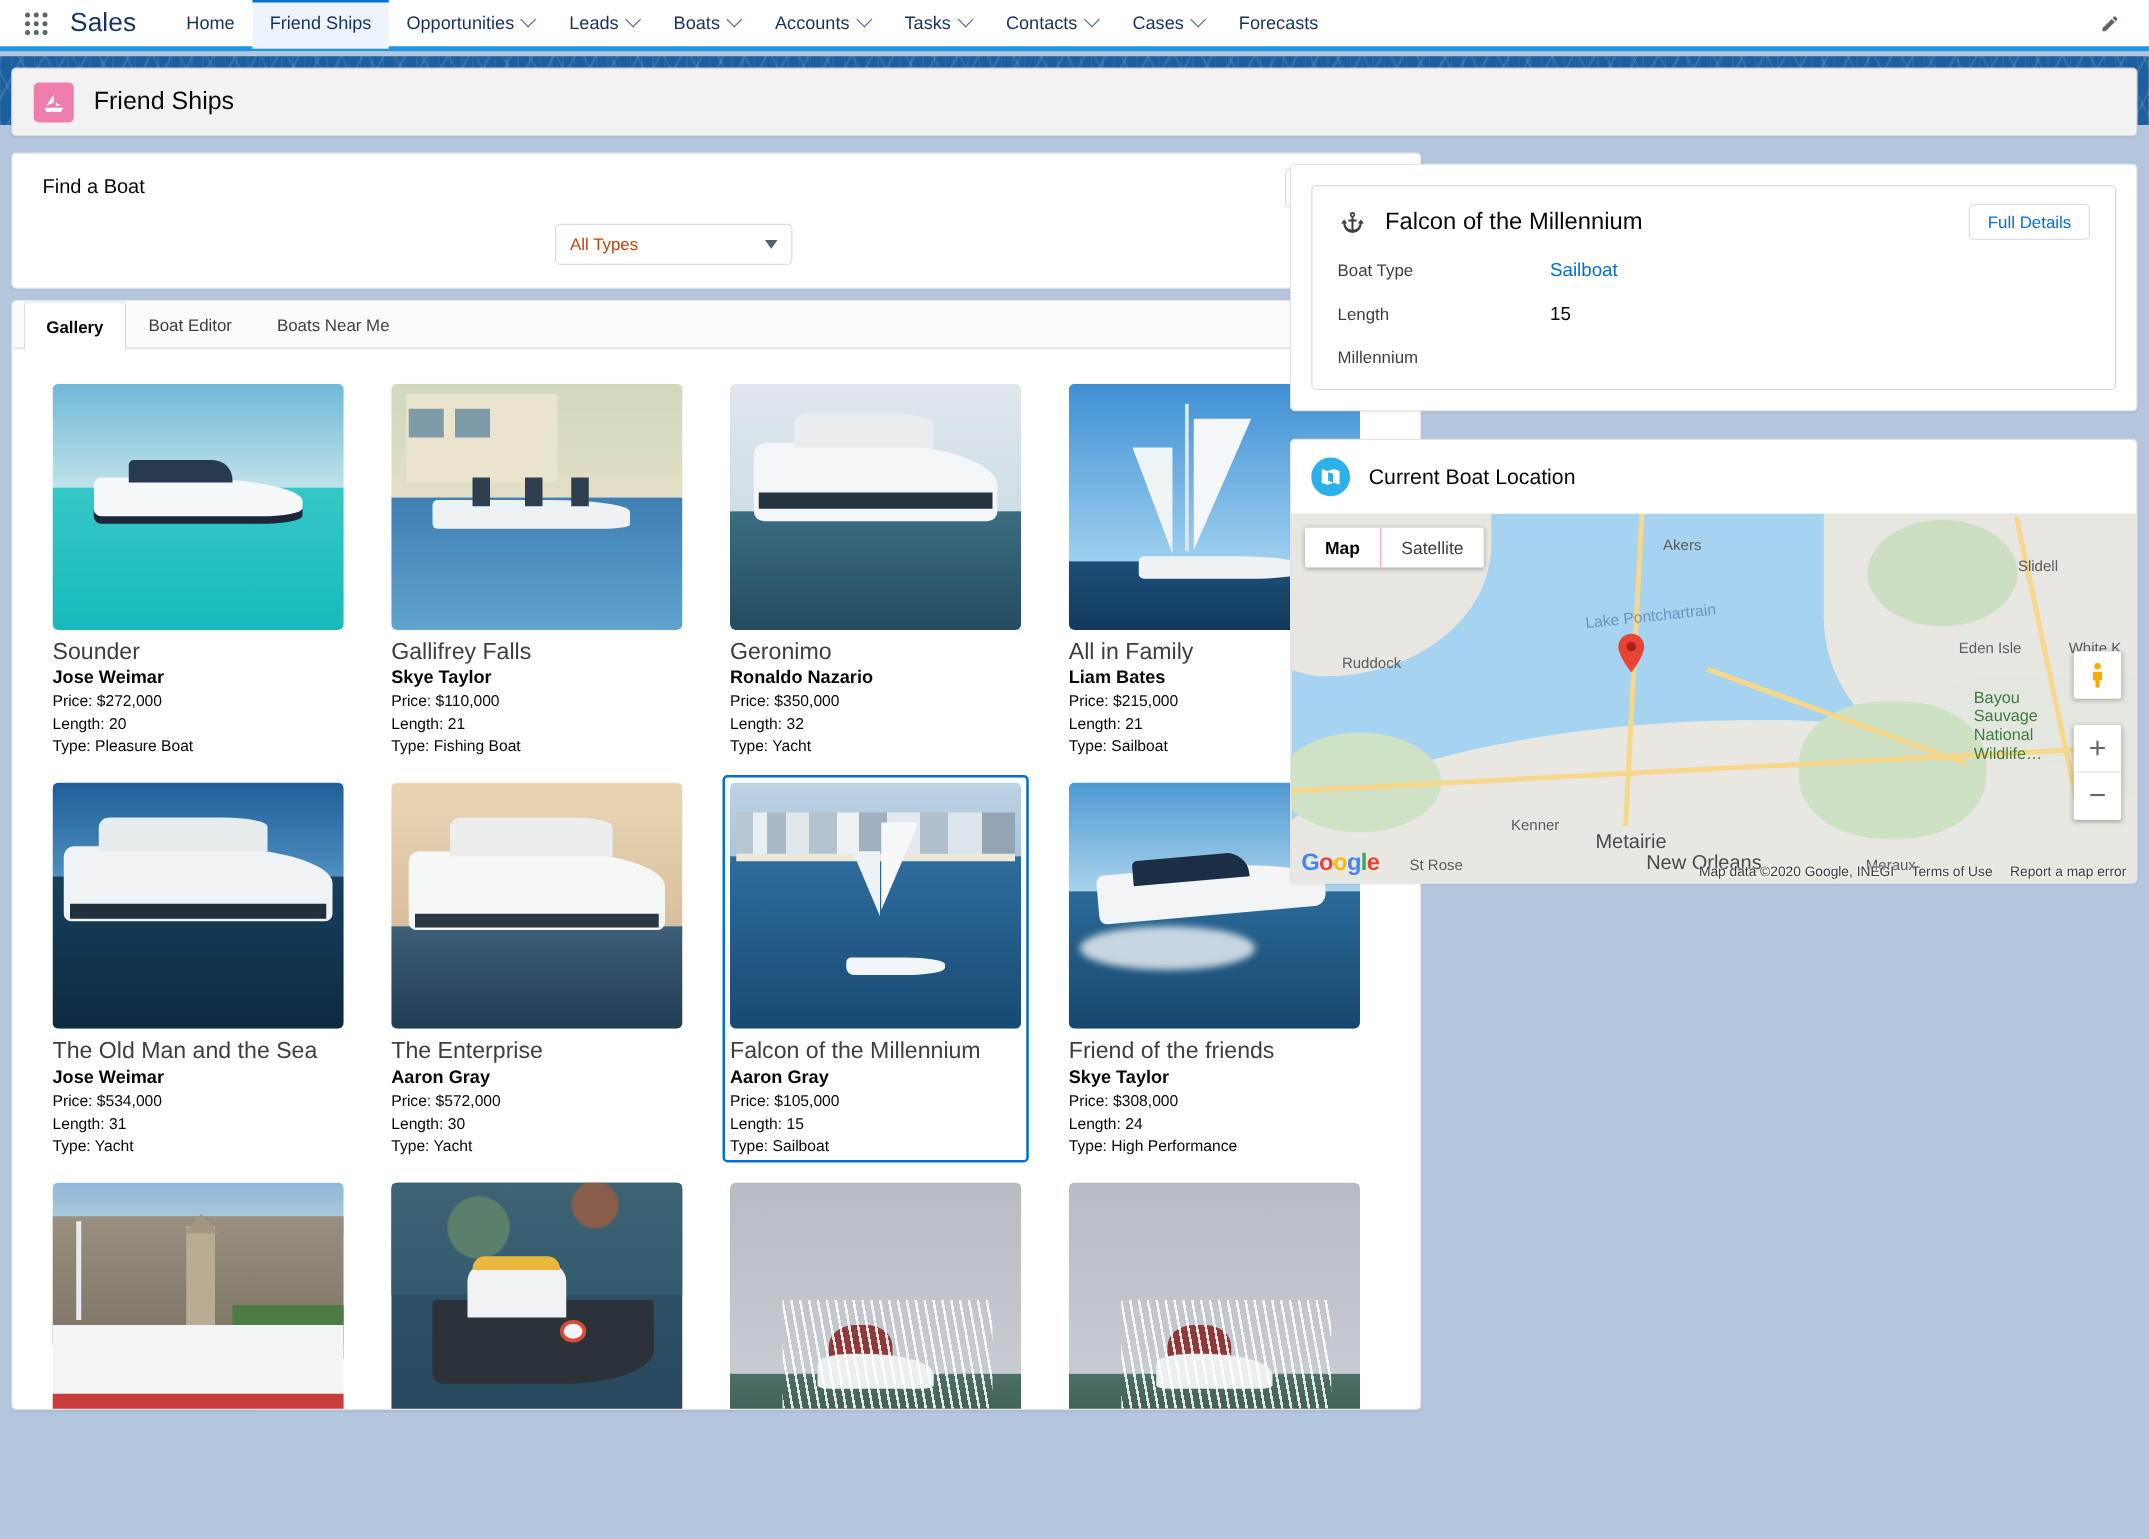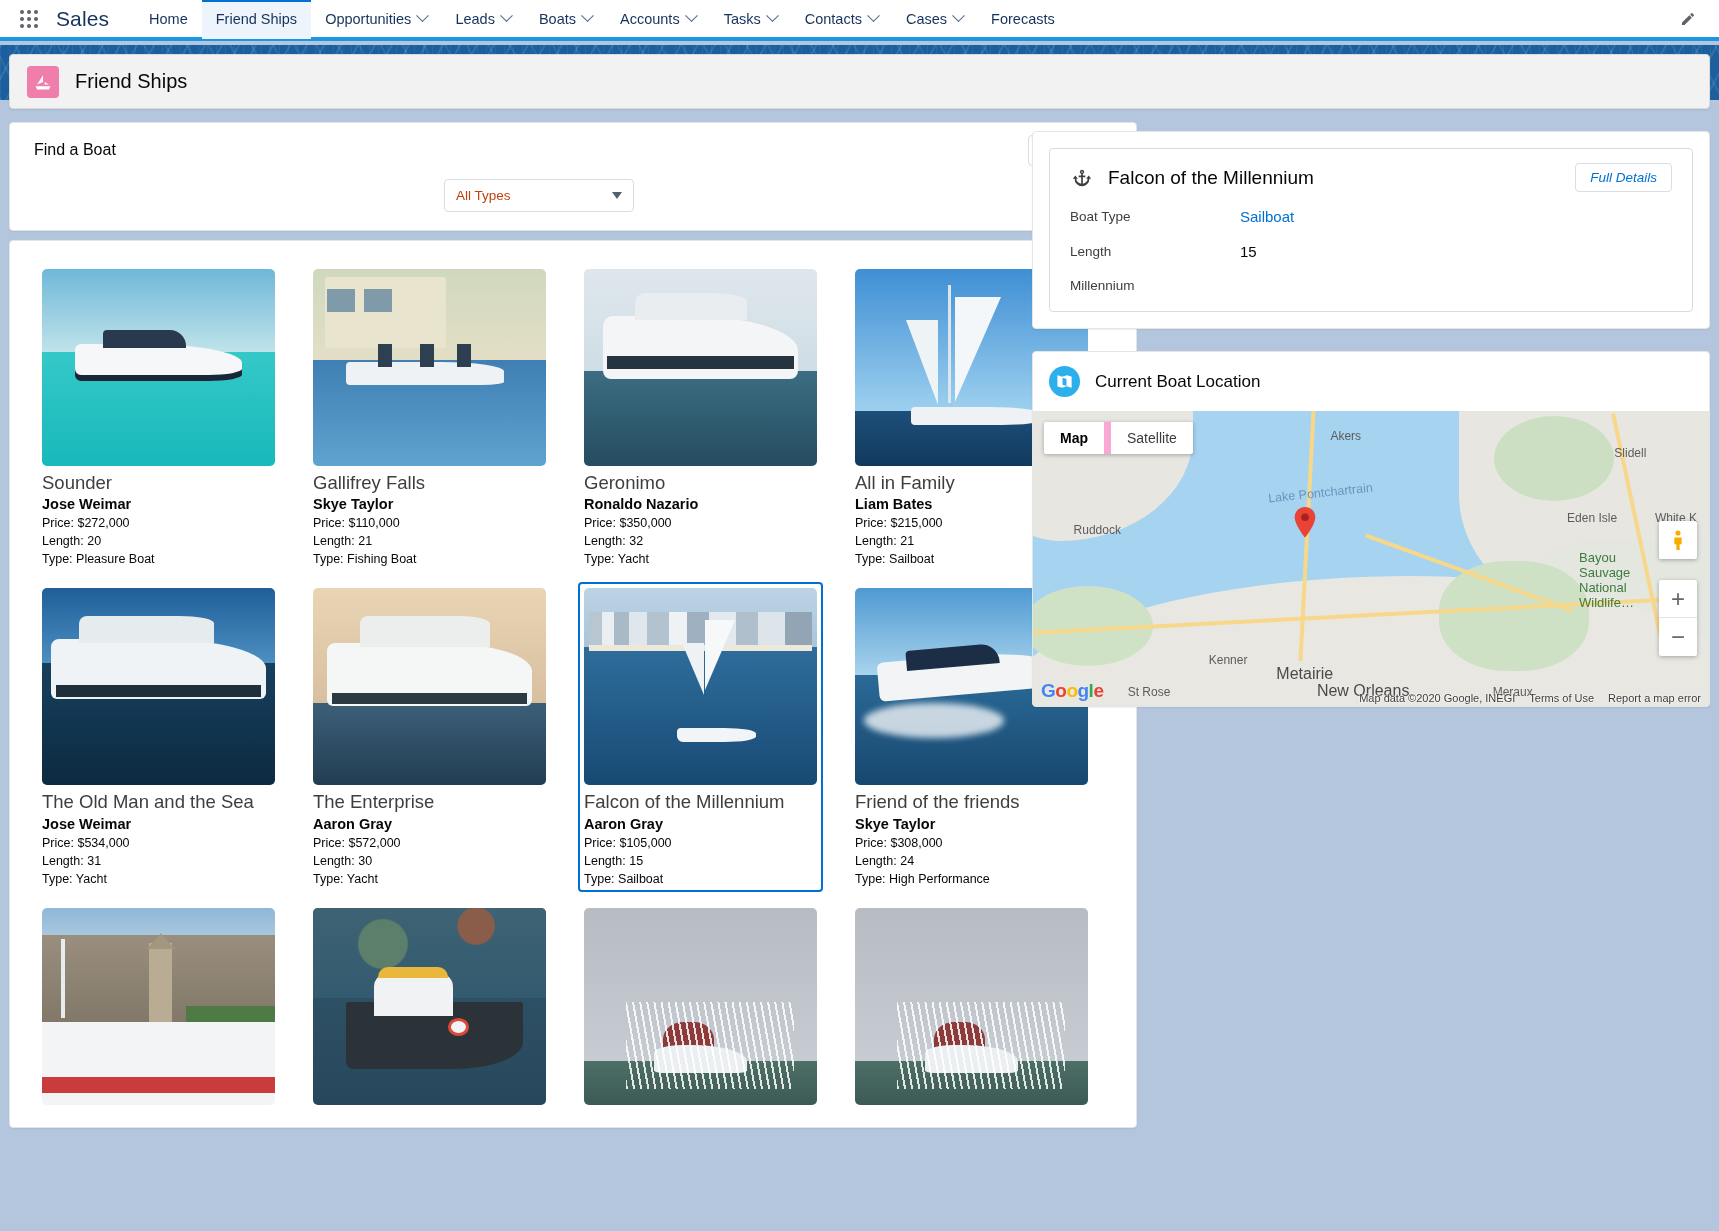--- a/index.html
+++ b/index.html
@@ -155,21 +155,20 @@
     position:relative;
   }
   .det-head{display:flex;align-items:center;}
   .anchor-ico{width:24px;height:24px;display:flex;align-items:center;justify-content:center;}
   .anchor-ico svg{width:20px;height:20px;fill:#3e3e3c;}
   .det-boatname{font-size:19px;color:#080707;margin-left:14px;}
   .full-details-btn{
     position:absolute;right:20px;top:14px;border:1px solid #d8dde6;border-radius:4px;background:#fff;
     color:#0070d2;font-size:13.5px;padding:6px 14px;cursor:pointer;
     font-family:"Liberation Sans",sans-serif;
-    font-style:italic;
   }
   .det-row{display:flex;margin-top:18px;font-size:13.5px;}
   .det-label{width:170px;color:#3e3e3c;display:flex;align-items:center;gap:8px;}
   .det-value{color:#080707;font-size:15px;}
   .det-value.link{color:#0070d2;cursor:pointer;}
   .info-ico{
     width:15px;height:15px;border-radius:50%;background:#706e6b;color:#fff;
     font-size:10px;font-weight:bold;display:inline-flex;align-items:center;justify-content:center;
     font-family:"Liberation Serif",serif;cursor:pointer;
   }
@@ -218,21 +217,21 @@
   }
   .map-city{position:absolute;font-size:12px;color:#5c5c5c;}
   .map-city.big{font-size:16px;color:#4a4a4a;}
   .map-green-label{position:absolute;font-size:13px;color:#3f7a3f;line-height:1.15;text-align:left;}
   .map-toggle{
     position:absolute;left:11px;top:11px;display:flex;background:#fff;border-radius:2px;
     box-shadow:0 1px 4px rgba(0,0,0,.3);overflow:hidden;
   }
   .map-toggle div{padding:8px 16px;font-size:14px;color:#3c3c3c;cursor:pointer;}
   .map-toggle div.sel{font-weight:bold;color:#000;}
-  .map-toggle div + div{border-left:7px solid #f9a8d4;}
+  .map-toggle div + div{border-left:1px solid #f9a8d4;}
   .map-pin{
     position:absolute;left:261px;top:96px;width:22px;height:31px;cursor:pointer;
   }
   .map-pin svg{width:22px;height:31px;}
   .pegman{
     position:absolute;right:12px;top:110px;width:38px;height:38px;background:#fff;
     box-shadow:0 1px 4px rgba(0,0,0,.3);border-radius:2px;
     display:flex;align-items:center;justify-content:center;font-size:20px;cursor:pointer;
   }
   .zoom-ctl{
@@ -338,20 +337,25 @@
   <div class="find-card">
     <div class="find-title">Find a Boat</div>
     <button class="new-boat-btn">New Boat</button>
     <div class="type-select-wrap">
       <select class="type-select" id="typeSelect"><option value="All Types">All Types</option><option value="Fishing Boat">Fishing Boat</option><option value="High Performance">High Performance</option><option value="Pleasure Boat">Pleasure Boat</option><option value="Sailboat">Sailboat</option><option value="Yacht">Yacht</option></select>
       <div class="type-caret"></div>
     </div>
   </div>
 
   <div class="gallery-card">
+    <div class="tabbar" id="galleryTabs">
+        <div class="tab active">Gallery</div>
+        <div class="tab">Boat Editor</div>
+        <div class="tab">Boats Near Me</div>
+      </div>
     <div class="tiles" id="tileGrid">
         <div class="tile">
           <div class="tile-img">
             <div class="ph">
               <div class="sky" style="background:linear-gradient(#6fb8d8,#bfe3ea);height:42%"></div>
       <div class="sea" style="background:linear-gradient(#35c8c8,#18b9bb);height:58%"></div>
       <div style="position:absolute;left:14%;top:38%;width:72%;height:16%;background:#f5f7f8;border-radius:6px 60% 20% 6px;box-shadow:0 6px 0 #1b2738"></div>
       <div style="position:absolute;left:26%;top:31%;width:36%;height:9%;background:#2a3a4e;border-radius:4px 16px 0 0"></div>
             </div>
           </div>

